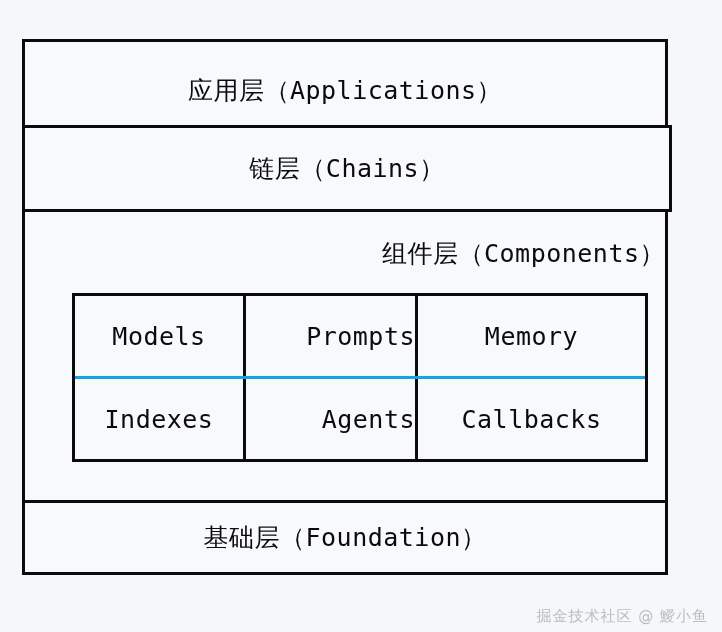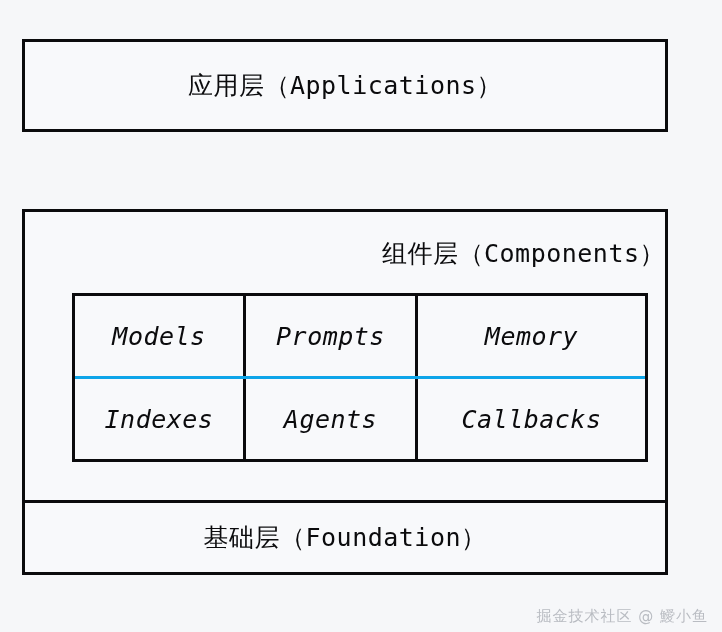--- a/index.html
+++ b/index.html
@@ -39,21 +39,21 @@
     color: #0b0b0d;
     font-size: 25px;
     line-height: 1.1;
     letter-spacing: 0.5px;
     white-space: nowrap;
   }
 
   
   #layer-applications {
     top: 39px;
-    height: 93px;
+    height: 104px;
   }
   #layer-chains {
     top: 125px;
     height: 87px;
     width: 650px;   
   }
   #layer-components {
     top: 209px;
     height: 294px;
     display: block;
@@ -81,38 +81,37 @@
     border: 3px solid #0b0b0d;
     background: #f8f9fb;
     display: flex;
     flex-direction: column;
   }
 
   .grid-row {
     flex: 1 1 0;
     display: flex;
     min-height: 0;
-    font-style: italic;
   }
   .grid-row + .grid-row {
     border-top: 3px solid #0ea5e9;
   }
 
   .grid-cell {
     display: flex;
     align-items: center;
     justify-content: center;
     min-width: 0;
   }
   .grid-cell + .grid-cell {
     border-left: 3px solid #0b0b0d;
   }
   
   .col-1 { flex: 0 0 168px; }
-  .col-2 { flex: 0 0 169px; }
+  .col-2 { flex: 0 0 169px; justify-content: flex-end; }
   .col-3 { flex: 1 1 auto; }
 
   .cell-label {
     color: #0b0b0d;
     font-size: 25px;
     letter-spacing: 0.5px;
     white-space: nowrap;
   }
 
   #watermark {
@@ -128,20 +127,23 @@
 </style>
 </head>
 <body>
 
 <div id="diagram-root">
 
   <div class="layer" id="layer-applications">
     <span class="layer-label">应用层（Applications）</span>
   </div>
 
+  <div class="layer" id="layer-chains">
+    <span class="layer-label">链层（Chains）</span>
+  </div>
 
   <div class="layer" id="layer-components">
 
     <div class="components-title">
       <span class="layer-label">组件层（Components）</span>
     </div>
 
     <div id="components-grid">
 
       <div class="grid-row">

